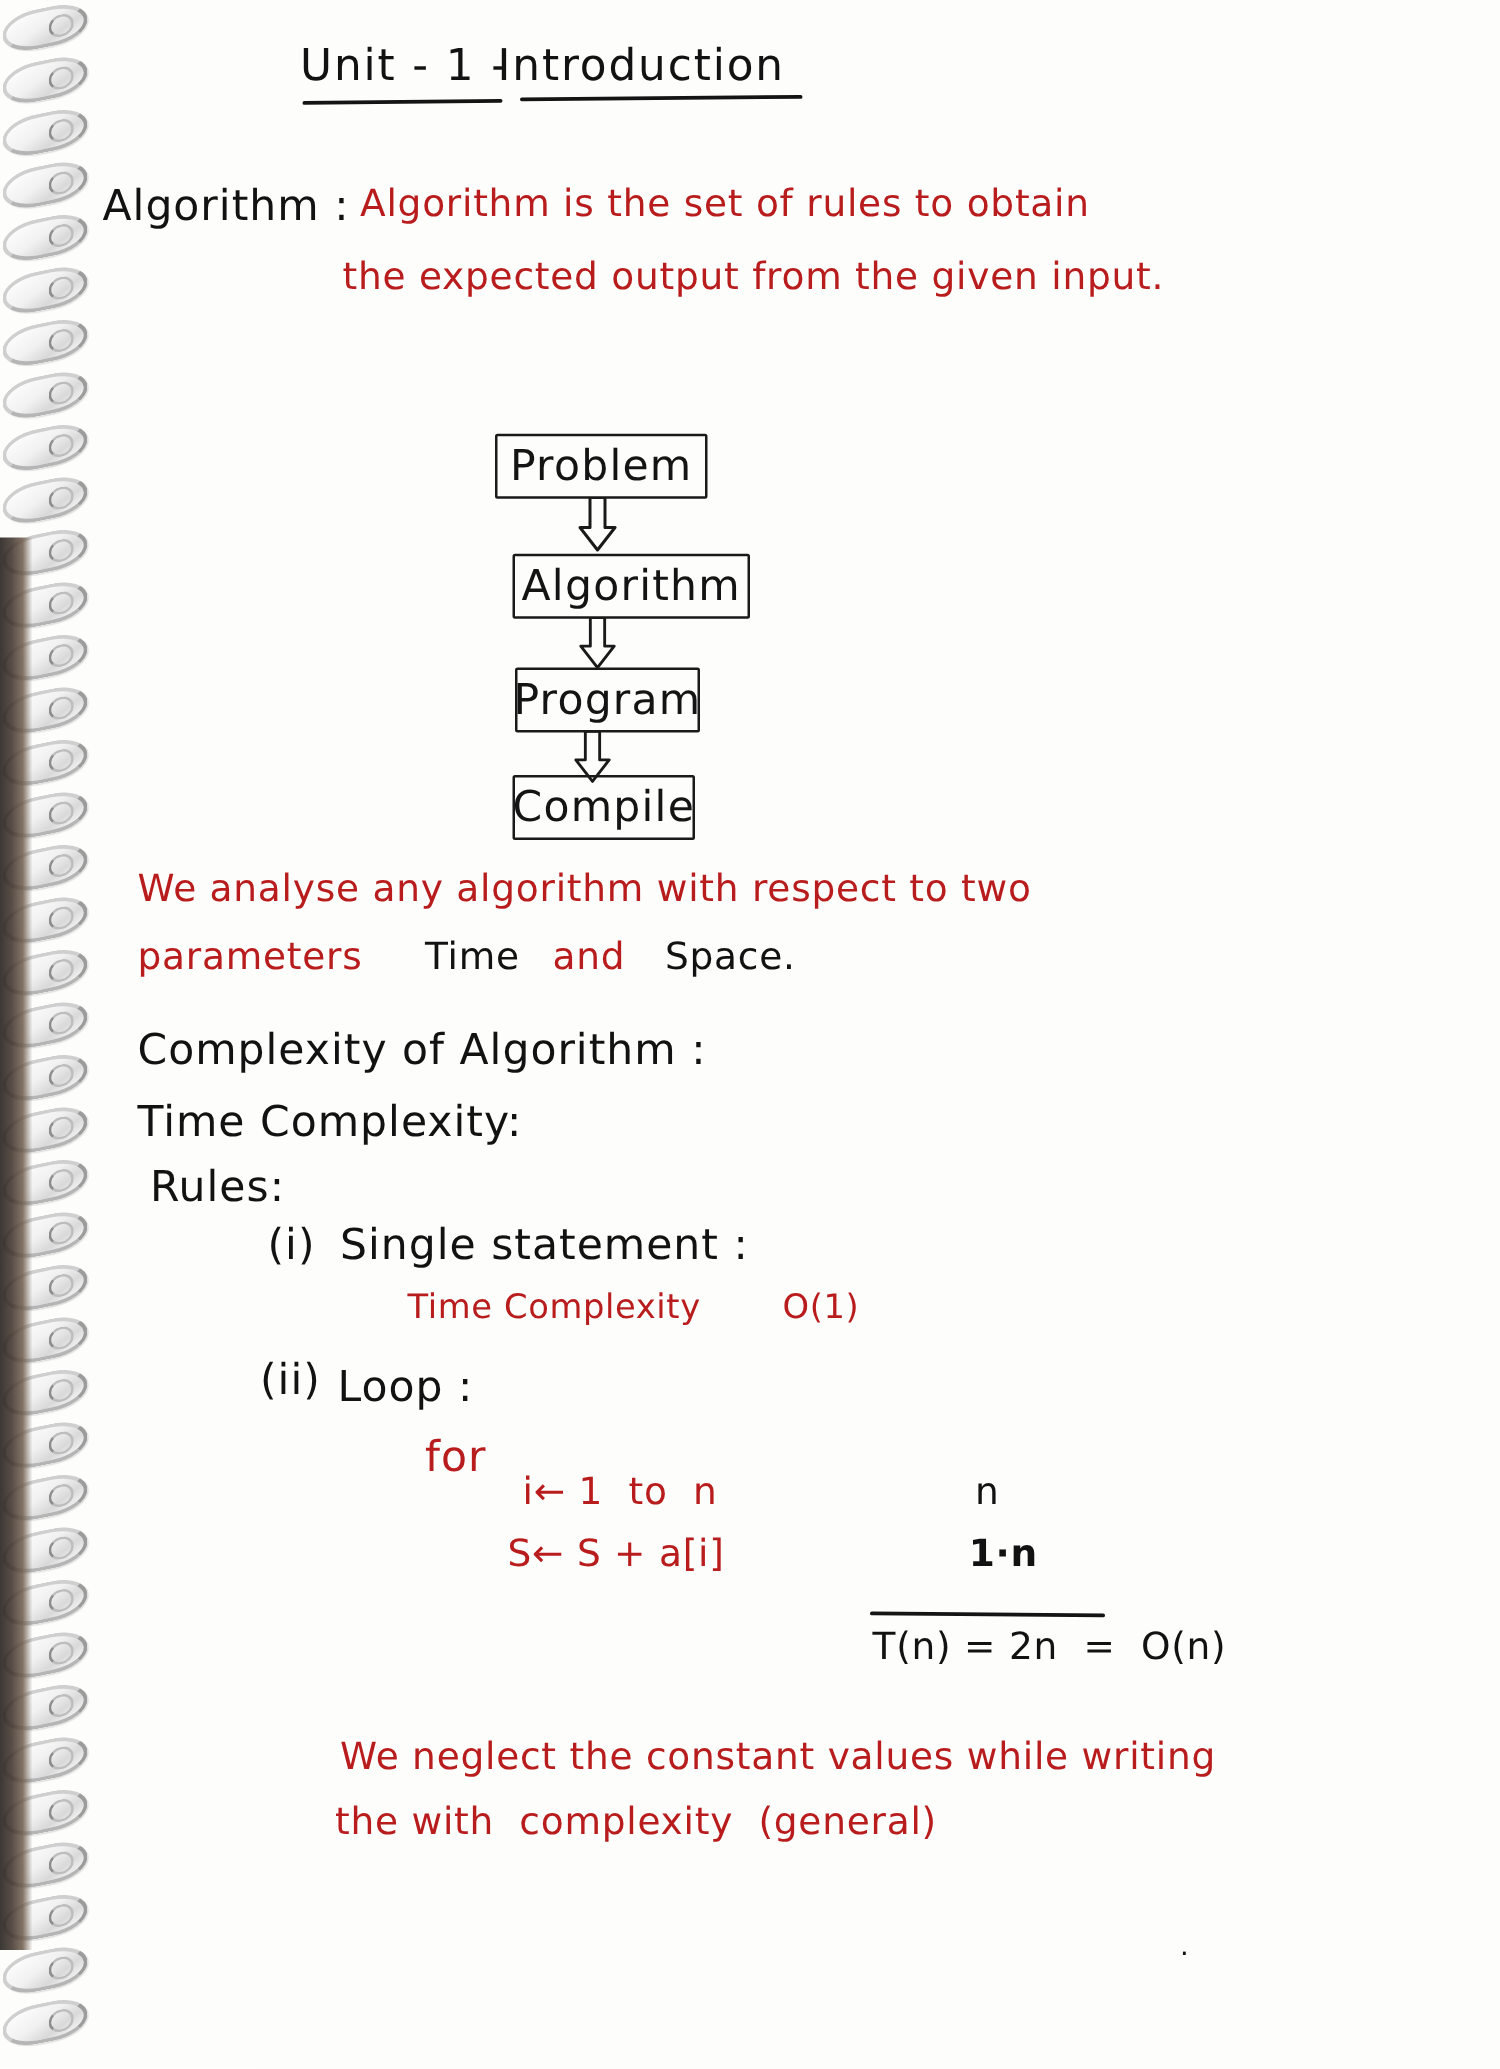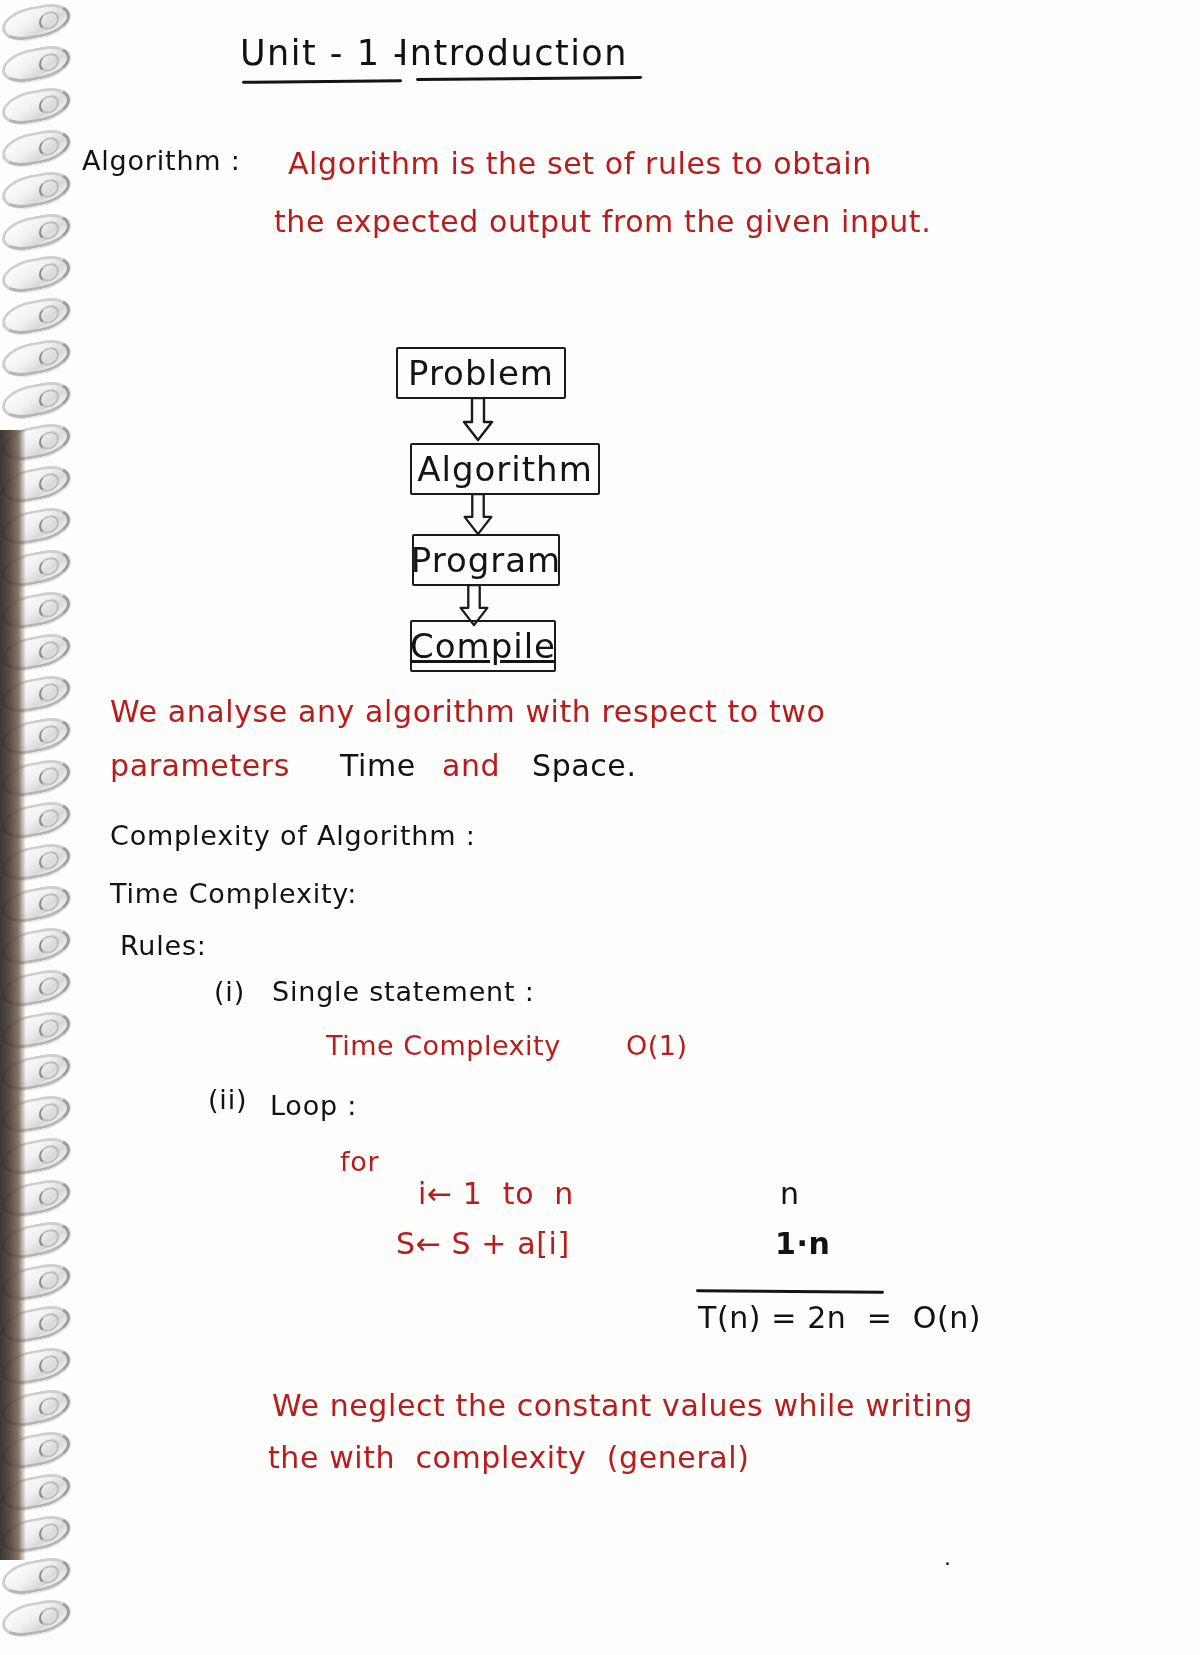--- a/index.html
+++ b/index.html
@@ -67,21 +67,21 @@
   }
   .ink-black { color: #121212; }
   .ink-blue  { color: #b91c1c; }
 
   .t-title {
     font-size: 35px;
     font-weight: 500;
     letter-spacing: 1.5px;
   }
   .t-head {
-    font-size: 27px;
+    font-size: 34px;
     font-weight: 400;
     letter-spacing: 0.8px;
   }
   .t-body {
     font-size: 30px;
     font-weight: 400;
     letter-spacing: 0.6px;
   }
   .t-small {
     font-size: 27px;
@@ -190,21 +190,21 @@
   <svg class="flow-arrow" style="left:456px; top:494px; height:42px;" viewBox="0 0 44 44">
     <path d="M16 0 L16 24 L8 24 L22 42 L36 24 L28 24 L28 0 Z" fill="none" stroke="#1a1a1a" stroke-width="2.4" stroke-linejoin="round"></path>
   </svg>
 
   <div class="flow-box" style="left:412px; top:534px; width:144px; height:48px;">Program</div>
 
   <svg class="flow-arrow" style="left:452px; top:585px; height:42px;" viewBox="0 0 44 44">
     <path d="M16 0 L16 24 L8 24 L22 42 L36 24 L28 24 L28 0 Z" fill="none" stroke="#1a1a1a" stroke-width="2.4" stroke-linejoin="round"></path>
   </svg>
 
-  <div class="flow-box" style="left:410px; top:620px; width:142px; height:48px;text-decoration:underline;">Compile</div>
+  <div class="flow-box" style="left:410px; top:620px; width:142px; height:48px;">Compile</div>
 
   <div class="hw t-body ink-blue" style="left:110px; top:694px;">We analyse any algorithm with respect to two</div>
   <div class="hw t-body ink-blue" style="left:110px; top:748px;">parameters</div>
   <div class="hw t-body ink-black" style="left:340px; top:748px;">Time</div>
   <div class="hw t-body ink-blue" style="left:442px; top:748px;">and</div>
   <div class="hw t-body ink-black" style="left:532px; top:748px;">Space.</div>
 
   <div class="hw t-head ink-black" style="left:110px; top:820px;">Complexity of Algorithm :</div>
   <div class="hw t-head ink-black" style="left:110px; top:878px;">Time Complexity:</div>
   <div class="hw t-head ink-black" style="left:120px; top:930px;">Rules:</div>
@@ -213,21 +213,21 @@
   <div class="hw t-head ink-black" style="left:272px; top:976px;">Single statement :</div>
   <div class="hw t-small ink-blue" style="left:326px; top:1030px;">Time Complexity</div>
   <div class="hw t-small ink-blue" style="left:626px; top:1030px;">O(1)</div>
 
   <div class="hw t-head ink-black" style="left:208px; top:1084px;">(ii)</div>
   <div class="hw t-head ink-black" style="left:270px; top:1090px;">Loop :</div>
 
   <div class="hw t-head ink-blue" style="left:340px; top:1146px;">for</div>
 
   <div class="hw t-body ink-blue" style="left:418px; top:1176px;">i← 1  to  n</div>
-  <div class="hw t-body ink-blue" style="left:396px; top:1226px;">S← S + a[i]</div>
+  <div class="hw t-body ink-blue" style="left:406px; top:1226px;">S← S + a[i]</div>
 
   <div class="hw t-body ink-black" style="left:780px; top:1176px;">n</div>
   <div class="hw t-body ink-black" style="left:775px; top:1226px;font-weight:bold;">1·n</div>
 
   <div class="sum-line" style="left:696px; top:1290px; width:188px; transform:rotate(0.5deg);"></div>
 
   <div class="hw t-body ink-black" style="left:698px; top:1300px;">T(n) = 2n  =  O(n)</div>
 
   <div class="hw t-body ink-blue" style="left:272px; top:1388px;">We neglect the constant values while writing</div>
   <div class="hw t-body ink-blue" style="left:268px; top:1440px;">the with  complexity  (general)</div>

